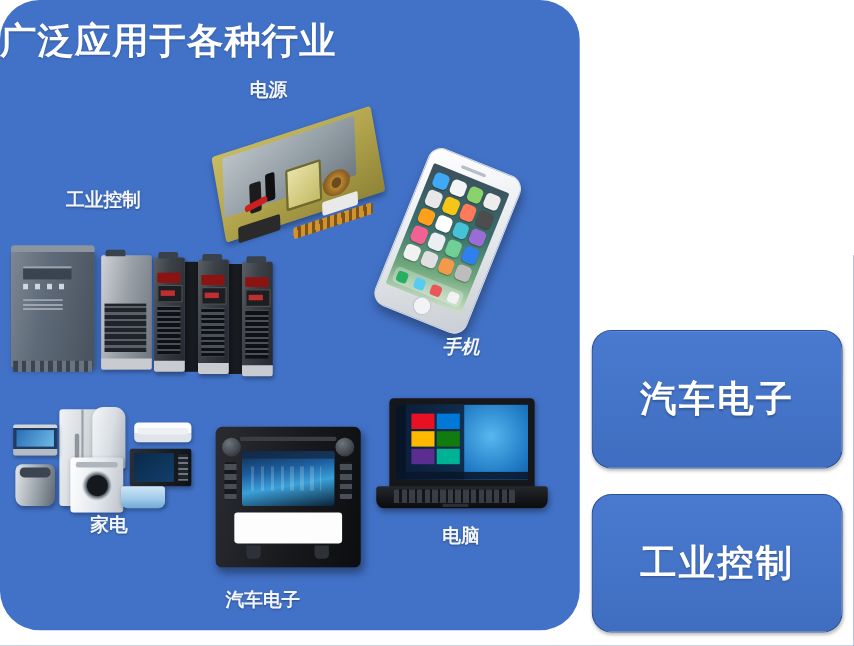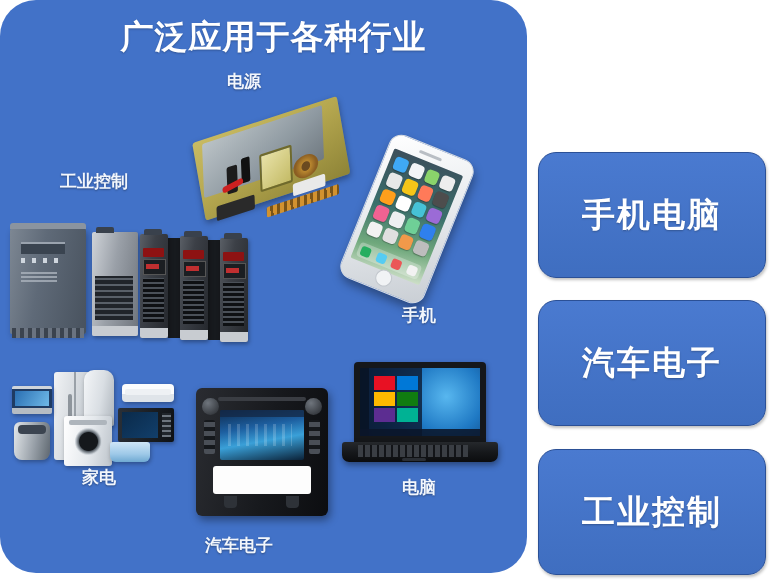--- a/index.html
+++ b/index.html
@@ -14,40 +14,40 @@
 
   
   .hero{
     position:absolute;left:0;top:0;width:527px;height:573px;
     background:#4272c8;
     border-radius:36px;
     overflow:hidden;
   }
   .hero-title{
     position:absolute;left:0;top:16px;width:547px;
-    text-align:center;
+    text-align:left;
     color:#ffffff;
     font-size:33px;
     font-weight:bold;
     letter-spacing:1px;
     text-shadow:0 1px 2px rgba(0,0,0,.25);
     line-height:42px;
   }
   .cap{
     position:absolute;
     color:#f2f6fc;
     font-size:17px;
     font-weight:bold;
     text-shadow:0 1px 2px rgba(0,0,0,.35);
     white-space:nowrap;
     line-height:20px;
   }
   .cap-power{left:227px;top:72px;}
   .cap-indust{left:60px;top:172px;}
-  .cap-phone{left:402px;top:306px;}
+  .cap-phone{left:402px;top:306px;font-style:italic;}
   .cap-home{left:82px;top:468px;}
   .cap-auto{left:205px;top:536px;}
   .cap-pc{left:402px;top:478px;}
 
   
   .card{
     position:absolute;left:538px;width:228px;height:126px;
     background:linear-gradient(180deg,#4a7ad0 0%,#3f6ec0 100%);
     border:1px solid #2b5096;
     border-radius:18px;
@@ -385,17 +385,16 @@
       </div>
       <div class="pc-base">
         <div class="pc-kb"></div>
         <div class="pc-tp"></div>
       </div>
     </div>
     <div class="cap cap-pc">电脑</div>
 
   </div>
 
-  <div class="card card-1">手机电脑</div>
   <div class="card card-2">汽车电子</div>
   <div class="card card-3">工业控制</div>
 
 </div>
 
 </body></html>

